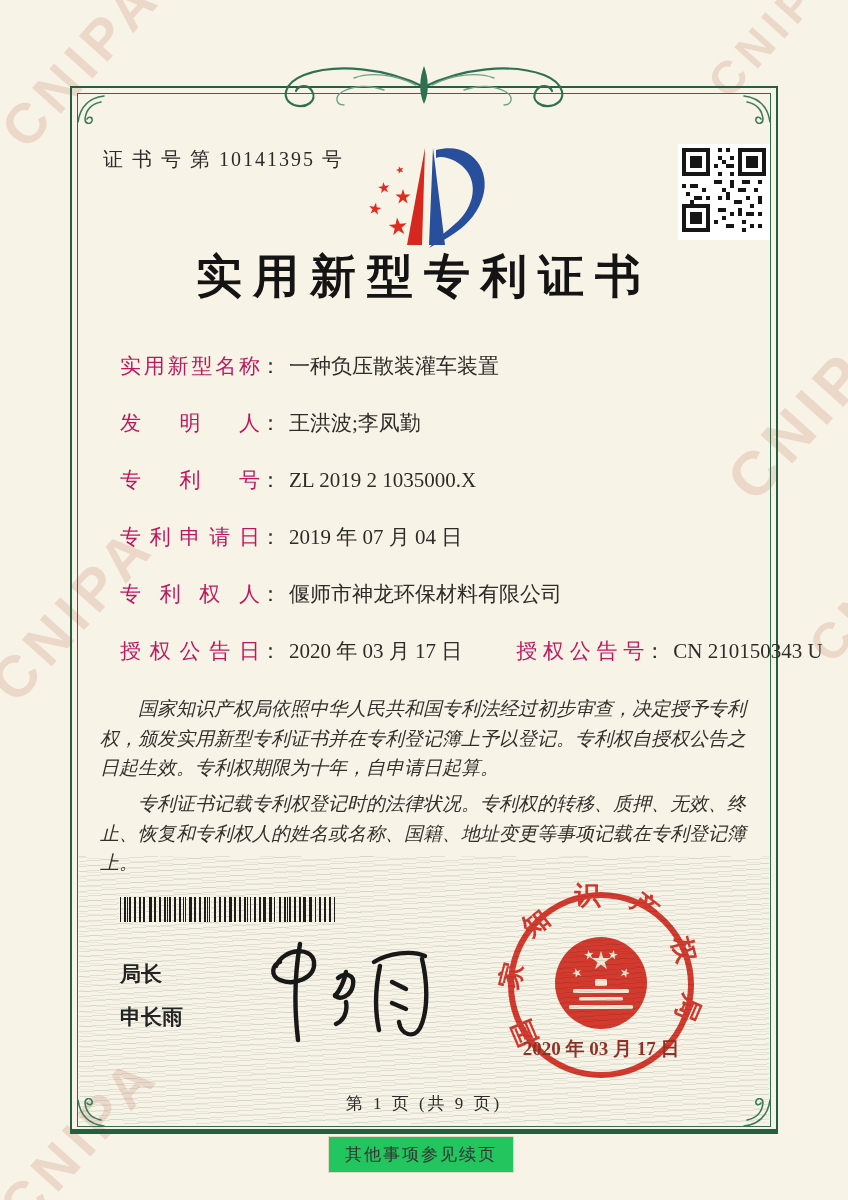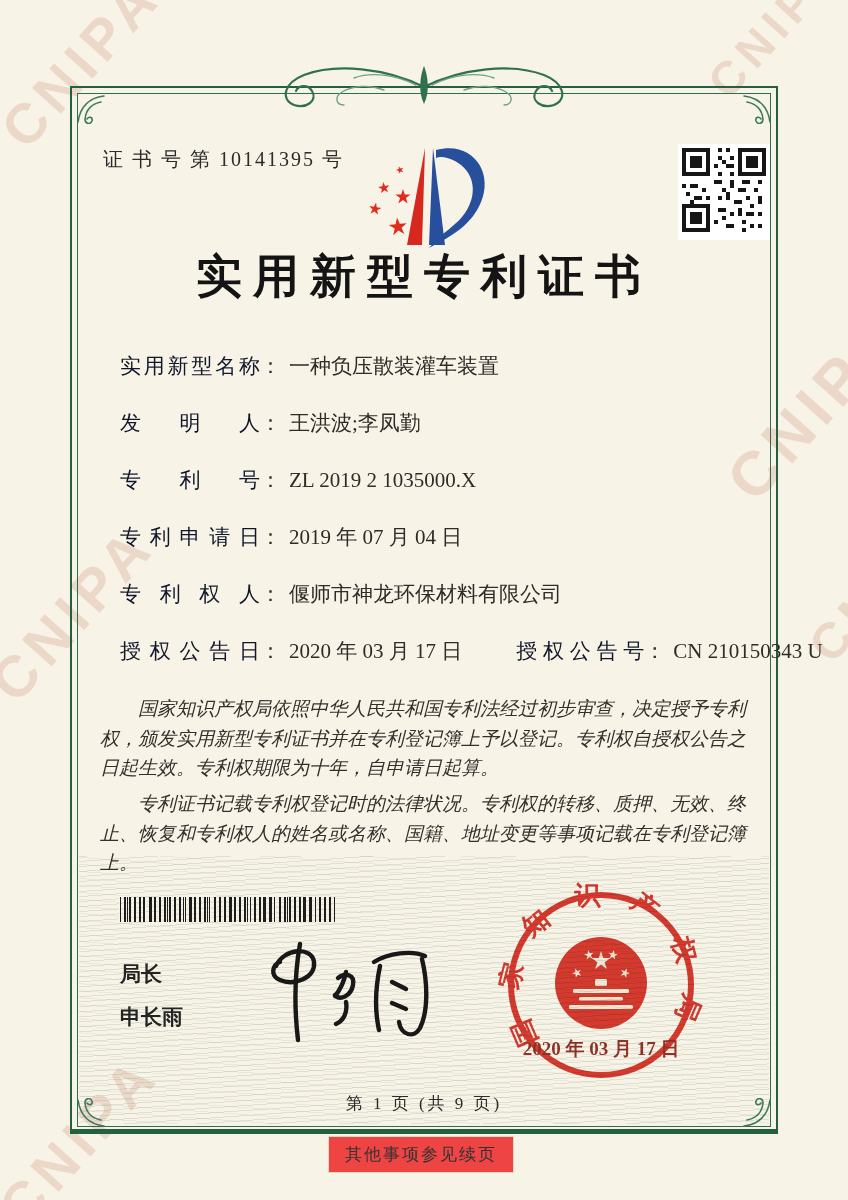--- a/index.html
+++ b/index.html
@@ -46,21 +46,21 @@
   .qr-wrap{ position:absolute; left:678px; top:144px; background:#ffffff; padding:4px; }
   .title  {
     position:absolute; left:0; right:0; top:246px; text-align:center;
     font-size:46px; font-weight:700; letter-spacing:11px; color:#141414;
   }
   
   .fields { position:absolute; left:120px; top:352px; width:640px; }
   .field  { margin-bottom:29px; font-size:21px; white-space:nowrap; }
   .flabel {
     display:inline-block; width:140px; text-align:justify; text-align-last:justify;
-    vertical-align:bottom; color:#0f172a;
+    vertical-align:bottom; color:#be185d;
   }
   .fcolon { margin-right:8px; }
   .pair2  { margin-left:54px; }
   .pair2 .flabel { width:128px; }
   
   .legal {
     position:absolute; left:100px; top:694px; width:648px;
     font-size:19px; line-height:1.56; font-style:italic; color:#33302c;
   }
   .legal p { text-indent:2em; margin-bottom:6px; }
@@ -76,21 +76,21 @@
   .director div { margin-bottom:15px;font-weight:bold; }
   .sig { position:absolute; left:222px; top:922px; }
   .seal { position:absolute; left:498px; top:882px; mix-blend-mode:multiply; }
   .page-no {
     position:absolute; left:0; right:0; top:1092px; text-align:center;
     font-size:17px; letter-spacing:3px; color:#2b2b2b;
   }
   .note {
     position:absolute; left:328px; top:1136px; padding:6px 16px;
     font-size:17px; letter-spacing:2px; color:#333;
-    background:#ef4444; border:1px solid #e3dac2;
+    background:#22c55e; border:1px solid #e3dac2;
   }
   svg text { font-family:"Liberation Serif","DejaVu Serif",serif; }
 </style>
 </head>
 <body>
 
 <svg width="0" height="0" style="position:absolute">
   <defs>
     <path id="star" d="M0,-1 L0.2245,-0.309 L0.951,-0.309 L0.3633,0.118 L0.5878,0.809 L0,0.382 L-0.5878,0.809 L-0.3633,0.118 L-0.951,-0.309 L-0.2245,-0.309 Z"></path>
     <path id="sealArc" d="M -66 46 A 80.5 80.5 0 1 1 66 46" fill="none"></path>

